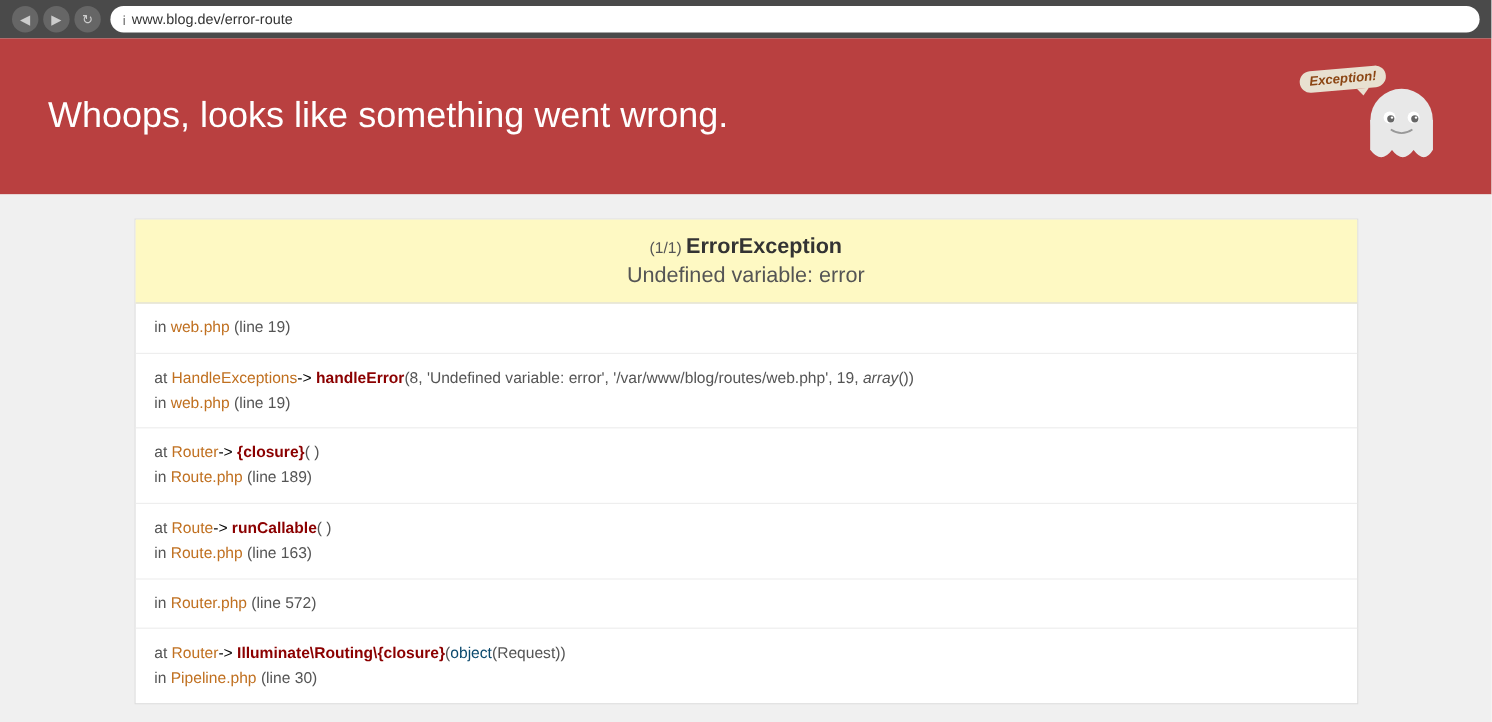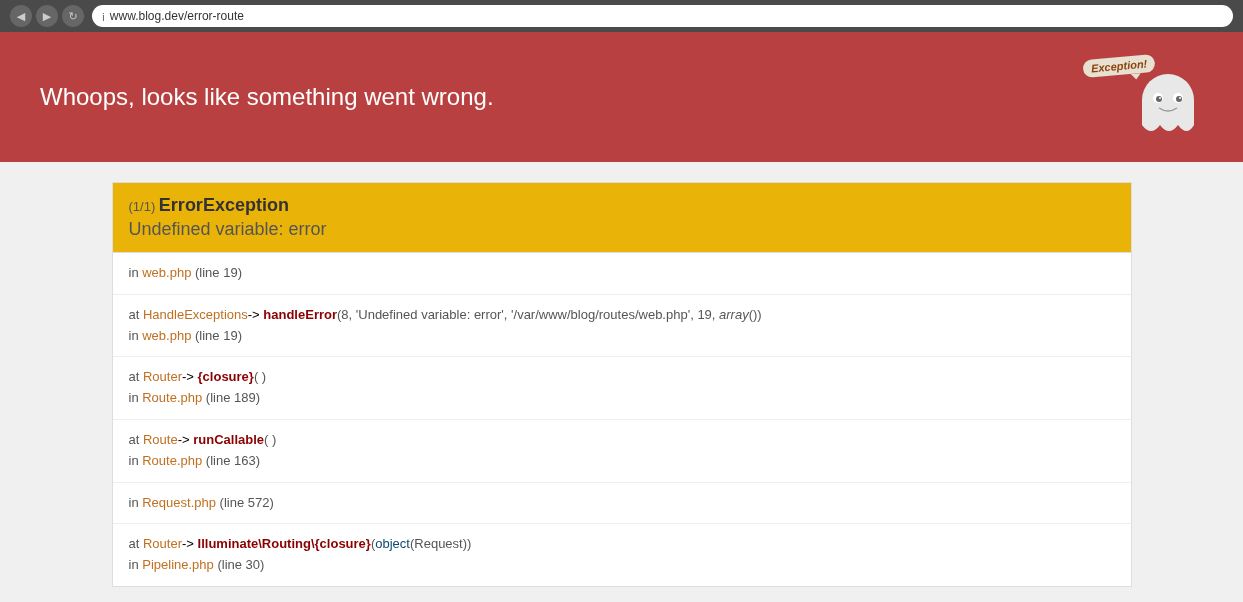--- a/index.html
+++ b/index.html
@@ -53,21 +53,21 @@
     .error-banner {
       background: #b94040;
       padding: 25px 40px;
       display: flex;
       align-items: center;
       justify-content: space-between;
       min-height: 110px;
     }
     .error-banner-text {
       color: white;
-      font-size: 24px;
+      font-size: 30px;
       font-weight: normal;
     }
     .ghost-mascot {
       position: relative;
       width: 120px;
       height: 80px;
     }
     .speech-bubble {
       position: absolute;
       top: 0;
@@ -112,23 +112,24 @@
     
     .exception-card {
       background: white;
       border: 1px solid #ddd;
       max-width: 1020px;
       margin: 0 auto;
     }
 
     
     .exception-header {
-      background: #eab308;
+      background: #fef9c3;
       padding: 12px 16px;
       border-bottom: 1px solid #ddd;
+      text-align: center;
     }
     .exception-counter {
       color: #555;
       font-size: 13px;
       font-weight: normal;
     }
     .exception-type {
       font-size: 18px;
       font-weight: bold;
       color: #333;
@@ -234,21 +235,21 @@
       <div>
         <span class="at-prefix">at </span><span class="class-name">Route</span><span>-&gt; </span><span class="method-name">runCallable</span><span class="line-info">( )</span>
       </div>
       <div>
         <span class="in-prefix">in </span><span class="file-name">Route.php</span><span class="line-info"> (line 163)</span>
       </div>
     </div>
 
     <div class="stack-item">
       <div>
-        <span class="in-prefix">in </span><span class="file-name">Request.php</span><span class="line-info"> (line 572)</span>
+        <span class="in-prefix">in </span><span class="file-name">Router.php</span><span class="line-info"> (line 572)</span>
       </div>
     </div>
 
     <div class="stack-item">
       <div>
         <span class="at-prefix">at </span><span class="class-name">Router</span><span>-&gt; </span><span class="method-name">Illuminate\Routing\{closure}</span><span class="line-info">(</span><span class="keyword-italic">object</span><span class="line-info">(Request))</span>
       </div>
       <div>
         <span class="in-prefix">in </span><span class="file-name">Pipeline.php</span><span class="line-info"> (line 30)</span>
       </div>

